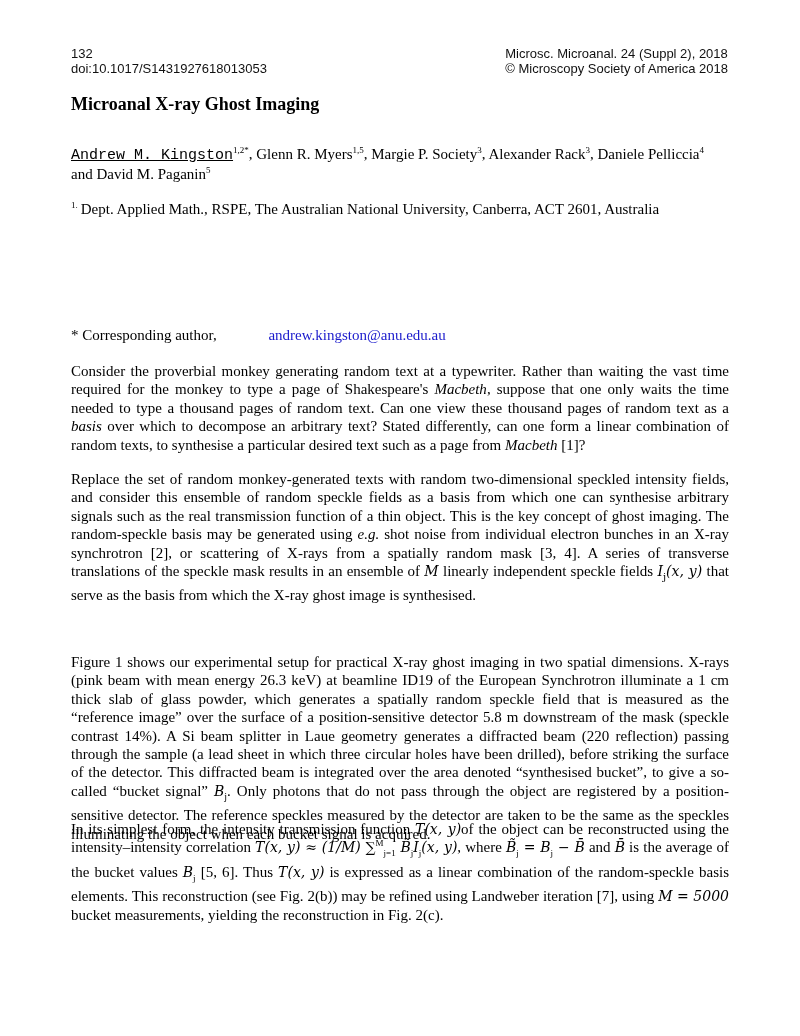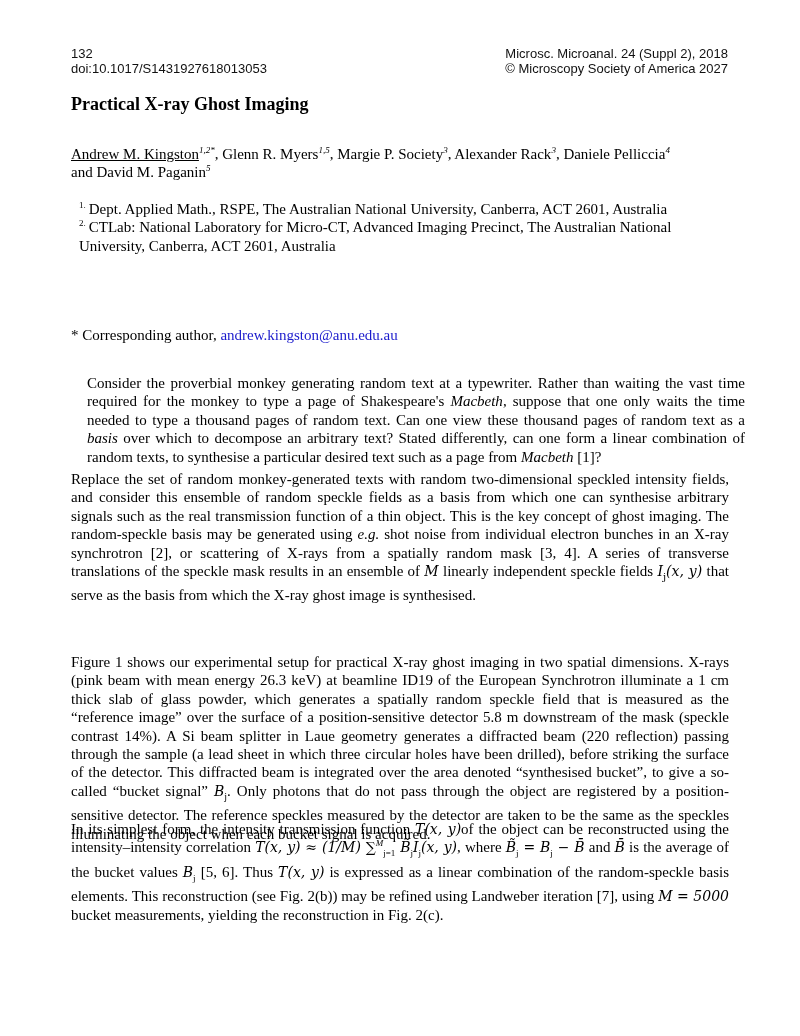--- a/index.html
+++ b/index.html
@@ -1,59 +1,58 @@
 <!DOCTYPE html>
 <html><head>
 <meta charset="utf-8">
 <style>
   html, body { margin: 0; padding: 0; background: #ffffff; }
   body { width: 800px; height: 1036px; position: relative; overflow: hidden; color: #000; }
   .hdr { position: absolute; top: 46px; font-family: "Liberation Sans", sans-serif; font-size: 13px; line-height: 15px; color: #111; }
   .hdr.left { left: 71px; }
-  .hdr.right { right: 72px; text-align: center; }
+  .hdr.right { right: 72px; text-align: left; }
   .title { position: absolute; left: 71px; top: 94px; font-family: "Liberation Serif", serif; font-weight: bold; font-size: 18px; }
   .block { position: absolute; left: 71px; width: 658px; font-family: "Liberation Serif", serif; font-size: 15px; line-height: 18.4px; }
   .justify { text-align: justify; }
   .authors { top: 145px; }
   .affils { top: 200px; }
   .corr { top: 326px; }
-  .p1 { top: 374px; margin-left: 16px; }
+  .p1 { top: 362px; }
   .p2 { top: 470px; }
   .p3 { top: 653px; }
   .p4 { top: 820px; }
-  sup { font-size: 9px; line-height: 0; vertical-align: 6px; font-style: italic; }
-  .u { text-decoration: underline; }
-  .email { color: #1a1acc; }
-  .aff-line { display: block; margin-left: 8px; }
+  sup { font-size: 9px; line-height: 0; vertical-align: 6px; }
+  .u { text-decoration: underline; font-family: Liberation Mono, monospace; }
+  .email { color: #1a1acc; margin-left: 48px; }
+  .aff-line { display: block; }
   .aff-num { font-size: 9px; vertical-align: 6px; line-height: 0; margin-right: 3px; }
   i.m { font-family: "DejaVu Serif", serif; font-style: italic; font-size: 14px; }
   .mathsm { font-family: "DejaVu Serif", serif; font-size: 14px; }
 </style>
 </head>
 <body>
 
 <div class="hdr left">
   <div>132</div>
   <div>doi:10.1017/S1431927618013053</div>
 </div>
 <div class="hdr right">
   <div>Microsc. Microanal. 24 (Suppl 2), 2018</div>
-  <div>© Microscopy Society of America 2027</div>
+  <div>© Microscopy Society of America 2018</div>
 </div>
 
-<div class="title">Practical X-ray Ghost Imaging</div>
+<div class="title">Microanal X-ray Ghost Imaging</div>
 
 <div class="block authors">
   <span class="u">Andrew M. Kingston</span><sup>1,2*</sup><span>, </span><span>Glenn R. Myers</span><sup>1,5</sup><span>, </span><span>Margie P. Society</span><sup>3</sup><span>, </span><span>Alexander Rack</span><sup>3</sup><span>, </span><span>Daniele Pelliccia</span><sup>4</sup><br>
   <span>and </span><span>David M. Paganin</span><sup>5</sup>
 </div>
 
 <div class="block affils">
   <span class="aff-line"><span class="aff-num">1.</span><span>Dept. Applied Math., RSPE, The Australian National University, Canberra, ACT 2601, Australia</span></span>
-  <span class="aff-line"><span class="aff-num">2.</span><span>CTLab: National Laboratory for Micro-CT, Advanced Imaging Precinct, The Australian National University, Canberra, ACT 2601, Australia</span></span>
 </div>
 
 <div class="block corr">
   <span>* Corresponding author, </span><a class="email">andrew.kingston@anu.edu.au</a>
 </div>
 
 <div class="block justify p1">
   <span>Consider the proverbial monkey generating random text at a typewriter.  Rather than waiting the vast time required for the monkey to type a page of Shakespeare's </span><i>Macbeth</i><span>, suppose that one only waits the time needed to type a thousand pages of random text.  Can one view these thousand pages of random text as a </span><i>basis</i><span> over which to decompose an arbitrary text?  Stated differently, can one form a linear combination of random texts, to synthesise a particular desired text such as a page from </span><i>Macbeth</i><span> [1]?</span>
 </div>
 

